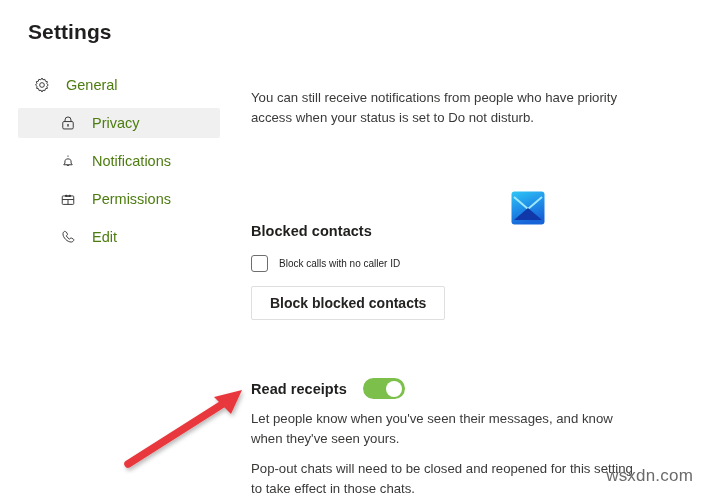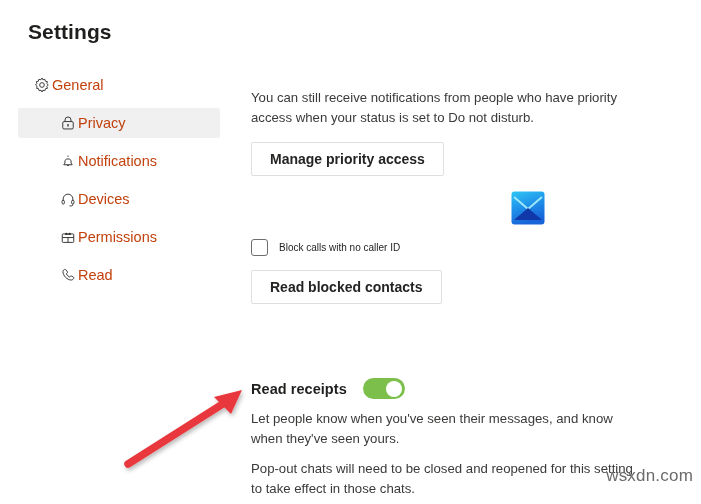--- a/index.html
+++ b/index.html
@@ -63,23 +63,23 @@
     flex: 0 0 20px;
     display: flex;
     align-items: center;
     justify-content: center;
     color: #3b3a39;
   }
   .nav-icon svg {
     display: block;
   }
   .nav-label {
-    margin-left: 0;
+    margin-left: 14px;
     font-size: 14.5px;
-    color: #c2410c;
+    color: #4d7c0f;
     white-space: nowrap;
   }
 
   
   .content {
     position: absolute;
     left: 251px;
     top: 78px;
     width: 430px;
   }
@@ -229,70 +229,59 @@
       <span class="nav-icon">
         <svg width="18" height="18" viewBox="0 0 20 20" fill="none" stroke="currentColor" stroke-width="1.1">
           <path d="M5.3 14.2h9.4l-1.3-1.9V9.4a4.1 4.1 0 00-6.8 0v2.9z"></path>
           <path d="M8.6 14.2a1.5 1.5 0 002.8 0"></path>
           <path d="M10 5.3V3.9"></path>
         </svg>
       </span>
       <span class="nav-label">Notifications</span>
     </div>
 
-    <div class="nav-item">
-      <span class="nav-icon">
-        <svg width="18" height="18" viewBox="0 0 20 20" fill="none" stroke="currentColor" stroke-width="1.1">
-          <path d="M4.6 12.3V10a5.4 5.4 0 0110.8 0v2.3"></path>
-          <rect x="3.4" y="11.4" width="2.6" height="4.2" rx="1.3"></rect>
-          <rect x="14" y="11.4" width="2.6" height="4.2" rx="1.3"></rect>
-          <path d="M15.3 15.6v.5a1.6 1.6 0 01-1.6 1.6h-2"></path>
-        </svg>
-      </span>
-      <span class="nav-label">Devices</span>
-    </div>
 
     <div class="nav-item">
       <span class="nav-icon">
         <svg width="18" height="18" viewBox="0 0 20 20" fill="none" stroke="currentColor" stroke-width="1.1">
           <rect x="3.6" y="6.6" width="12.8" height="9.4" rx="1"></rect>
           <path d="M3.6 10.6h12.8M10 10.6V16"></path>
           <path d="M10 6.6c-1.6-2.4-4.3-1.3-3.2 .6.5 .9 2 .9 3.2 .0z" fill="currentColor" stroke="none"></path>
           <path d="M10 6.6c1.6-2.4 4.3-1.3 3.2 .6-.5 .9-2 .9-3.2 .0z" fill="currentColor" stroke="none"></path>
         </svg>
       </span>
       <span class="nav-label">Permissions</span>
     </div>
 
     <div class="nav-item">
       <span class="nav-icon">
         <svg width="18" height="18" viewBox="0 0 20 20" fill="none" stroke="currentColor" stroke-width="1.1">
           <path d="M6.4 3.6c-1 .4-2 1.5-2 2.7 0 4.5 4.8 9.3 9.3 9.3 1.2 0 2.3-1 2.7-2 .2-.5 0-1-.5-1.3l-2-1.1c-.5-.3-1.1-.1-1.4 .3l-.7 .9c-1.6-.8-2.9-2.1-3.7-3.7l.9-.7c.4-.3 .6-.9 .3-1.4l-1.1-2c-.3-.5-.8-.7-1.3-.5z"></path>
         </svg>
       </span>
-      <span class="nav-label">Read</span>
+      <span class="nav-label">Edit</span>
     </div>
 
   </nav>
 
   <main class="content">
 
     <section class="block-do-not-disturb">
       <p class="section-text">You can still receive notifications from people who have priority access when your status is set to Do not disturb.</p>
-      <button class="btn">Manage priority access</button>
     </section>
 
     <section class="block-blocked">
+      <h2 class="section-heading">Blocked contacts</h2>
 
       <div class="checkbox-row">
         <span class="checkbox-box"></span>
         <span class="checkbox-label">Block calls with no caller ID</span>
       </div>
 
-      <button class="btn">Read blocked contacts</button>
+      <button class="btn">Block blocked contacts</button>
     </section>
 
     <section class="block-read-receipts">
       <div class="toggle-row">
         <h2 class="section-heading">Read receipts</h2>
         <div class="toggle">
           <span class="knob"></span>
         </div>
       </div>
       <p class="section-text">Let people know when you've seen their messages, and know when they've seen yours.</p>

